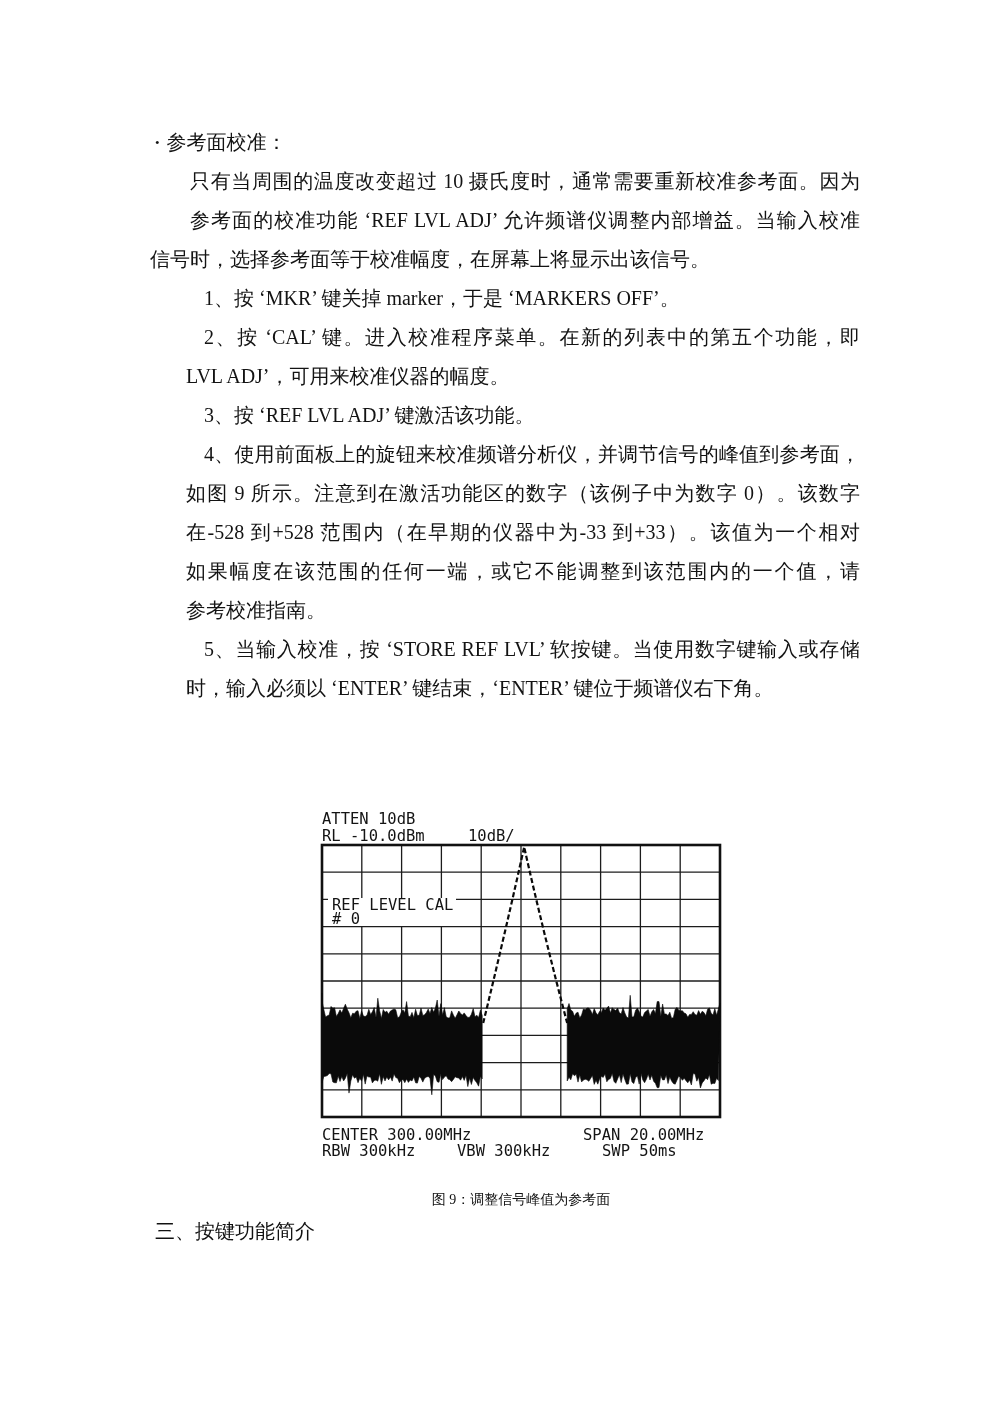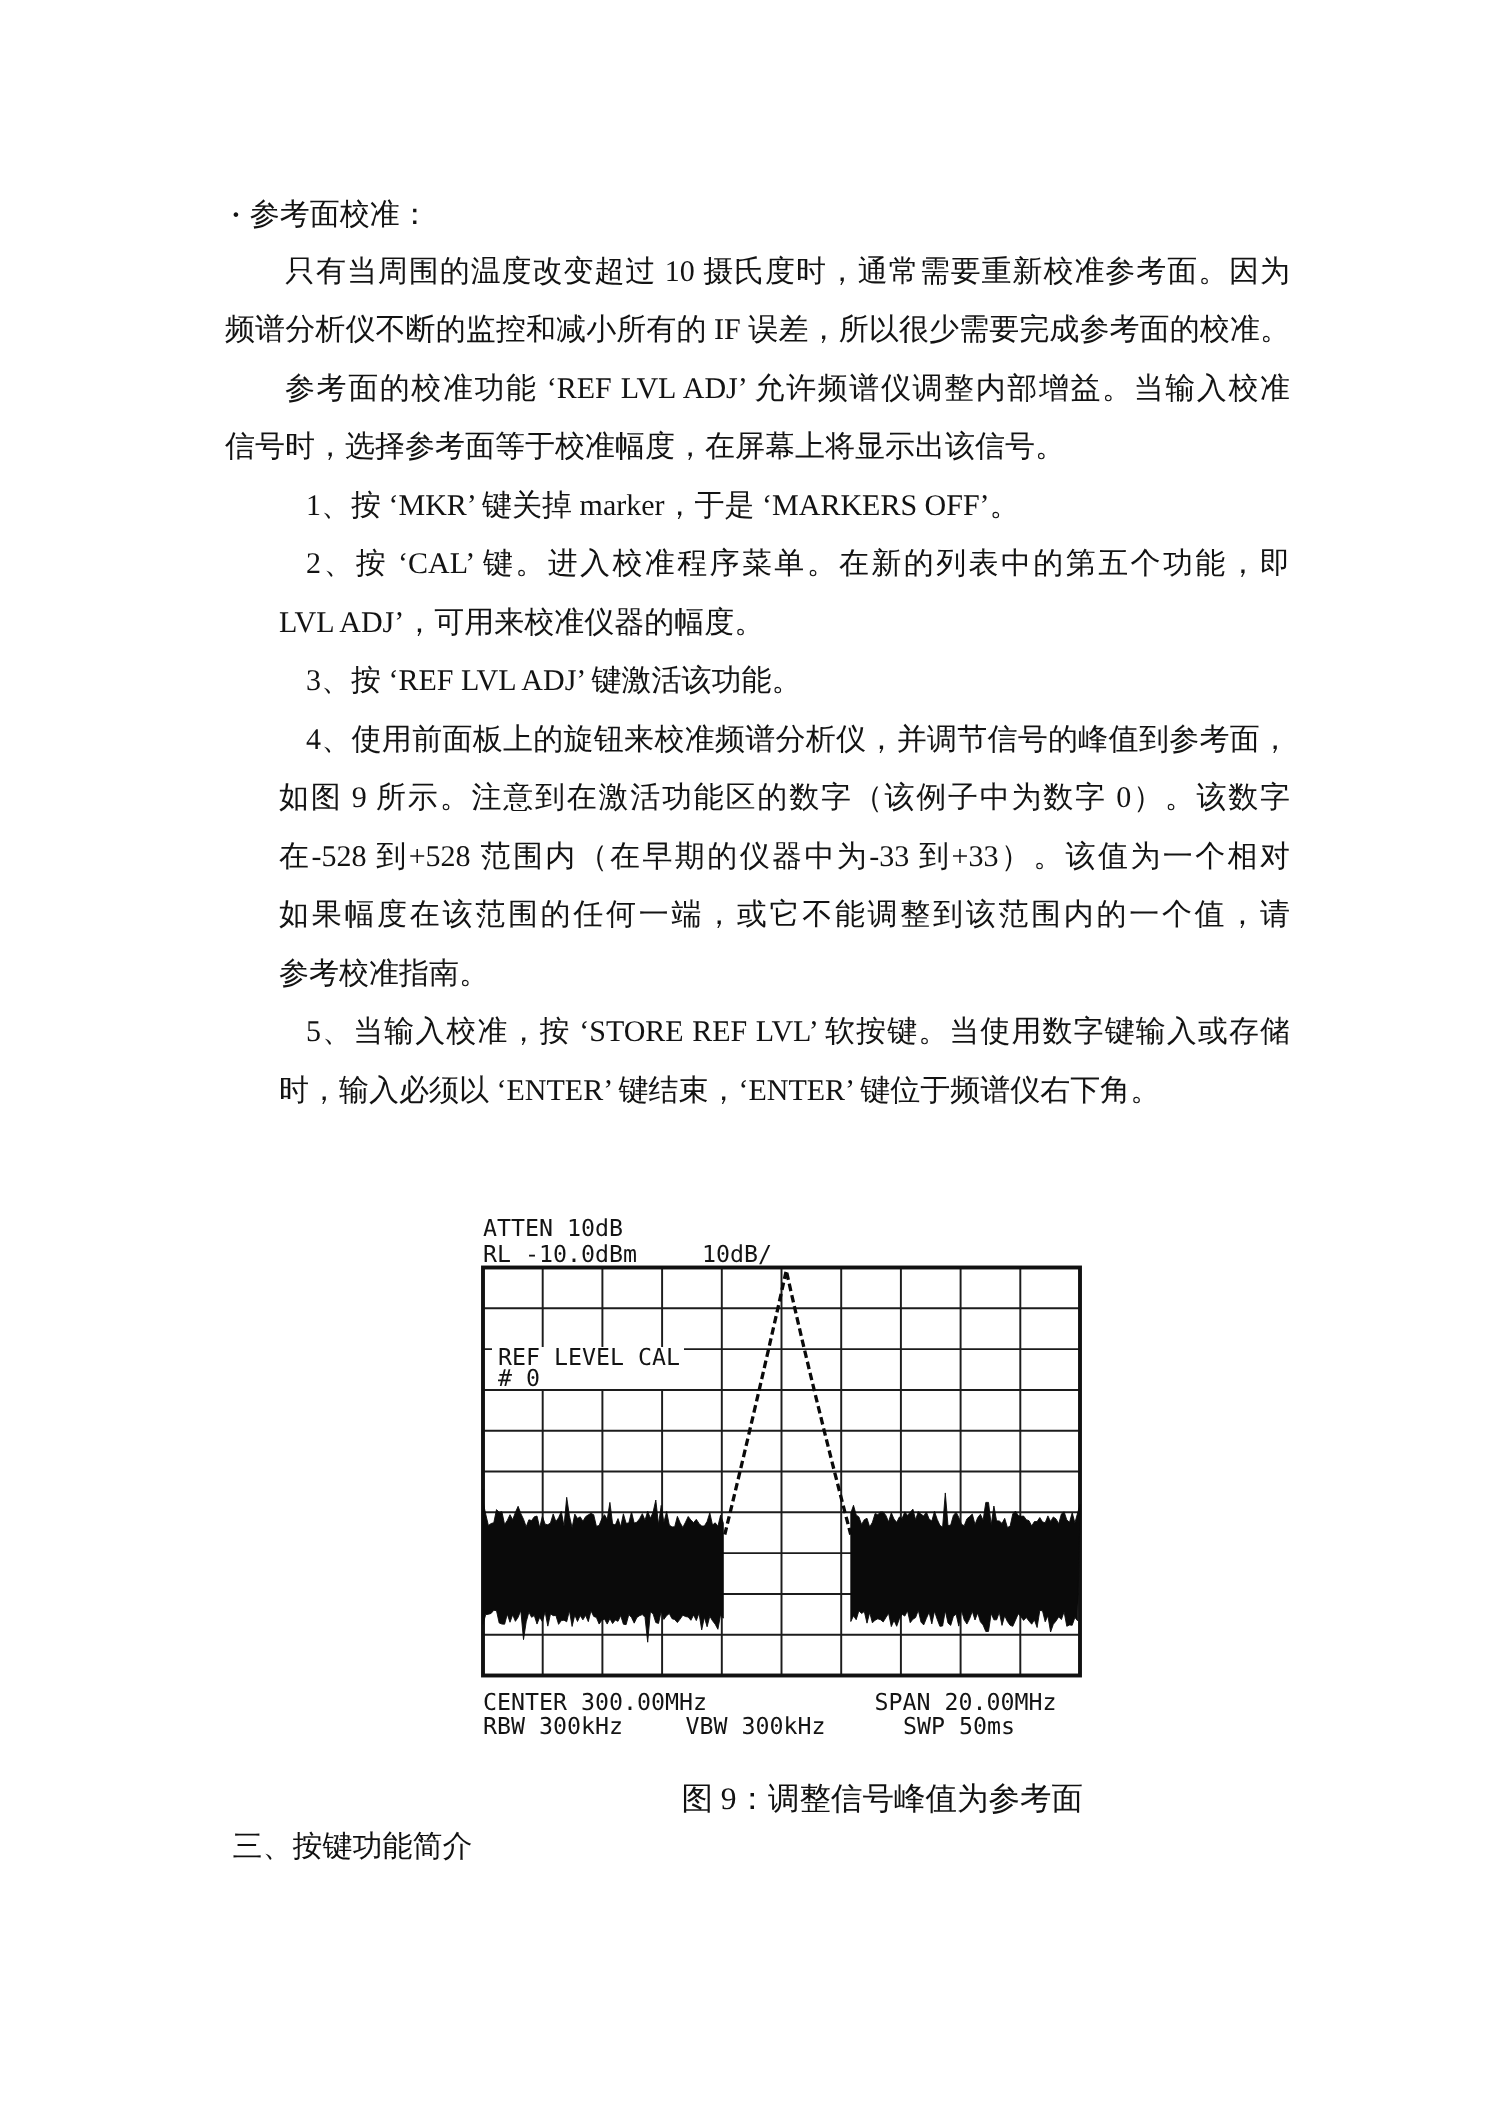--- a/index.html
+++ b/index.html
@@ -18,36 +18,35 @@
 
   
   .figure{position:absolute;left:320px;top:810px;width:402px;height:355px;}
   .fig-text{font-family:"DejaVu Sans Mono","Liberation Mono",monospace;font-size:15.5px;fill:#141414;}
   .gl{stroke:#1c1c1c;stroke-width:1.3;}
   .gb{fill:none;stroke:#111;stroke-width:2.6;}
   .noise{fill:#0a0a0a;stroke:#0a0a0a;stroke-width:0.6;}
   .peak{fill:none;stroke:#0a0a0a;stroke-width:2.2;stroke-dasharray:5 2.6;}
 
   .caption{position:absolute;left:320px;top:1186px;width:402px;line-height:27px;
-           font-size:21px;text-align:right;color:#111;}
+           font-size:14px;text-align:center;color:#111;}
   .section{position:absolute;left:150px;top:1216px;width:710px;line-height:30px;
            font-size:20px;padding-left:5px;color:#111;}
 </style>
 </head>
 <body>
 
 <div class="page">
 
   <div class="textflow">
     <div class="line head">
       <span class="bullet">•</span><span>参考面校准：</span>
     </div>
 
     <div class="line j ind">只有当周围的温度改变超过 10 摄氏度时，通常需要重新校准参考面。因为</div>
-    <div class="line j">频谱分析仪不断的监控和减小所有的 IF 误差，所以很少需要完成参考面的校准。</div>
     <div class="line j ind">参考面的校准功能 ‘REF LVL ADJ’ 允许频谱仪调整内部增益。当输入校准</div>
     <div class="line">信号时，选择参考面等于校准幅度，在屏幕上将显示出该信号。</div>
 
     <div class="line li1"><span>1、</span><span>按 ‘MKR’ 键关掉 marker，于是 ‘MARKERS OFF’。</span></div>
 
     <div class="line li1 j"><span>2、</span><span>按 ‘CAL’ 键。进入校准程序菜单。在新的列表中的第五个功能，即 ‘REF</span></div>
     <div class="line lic">LVL ADJ’，可用来校准仪器的幅度。</div>
 
     <div class="line li1"><span>3、</span><span>按 ‘REF LVL ADJ’ 键激活该功能。</span></div>
 

